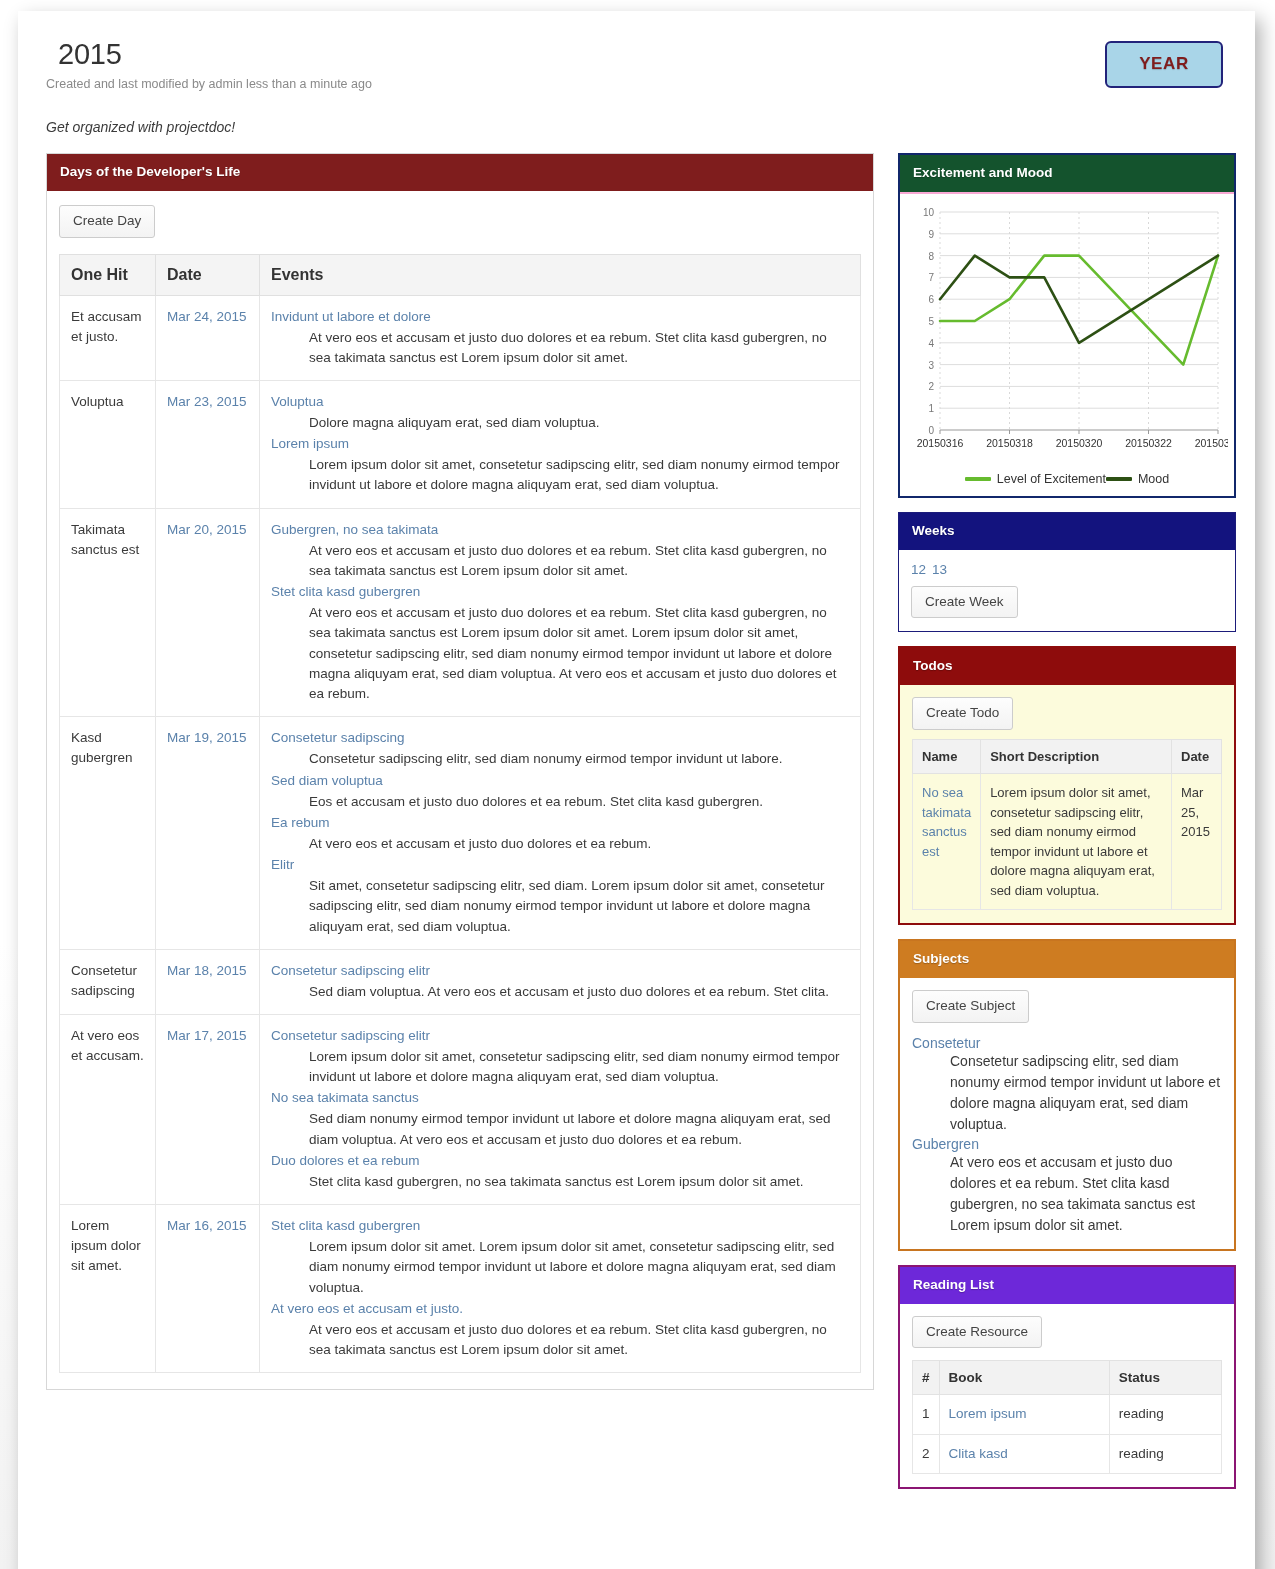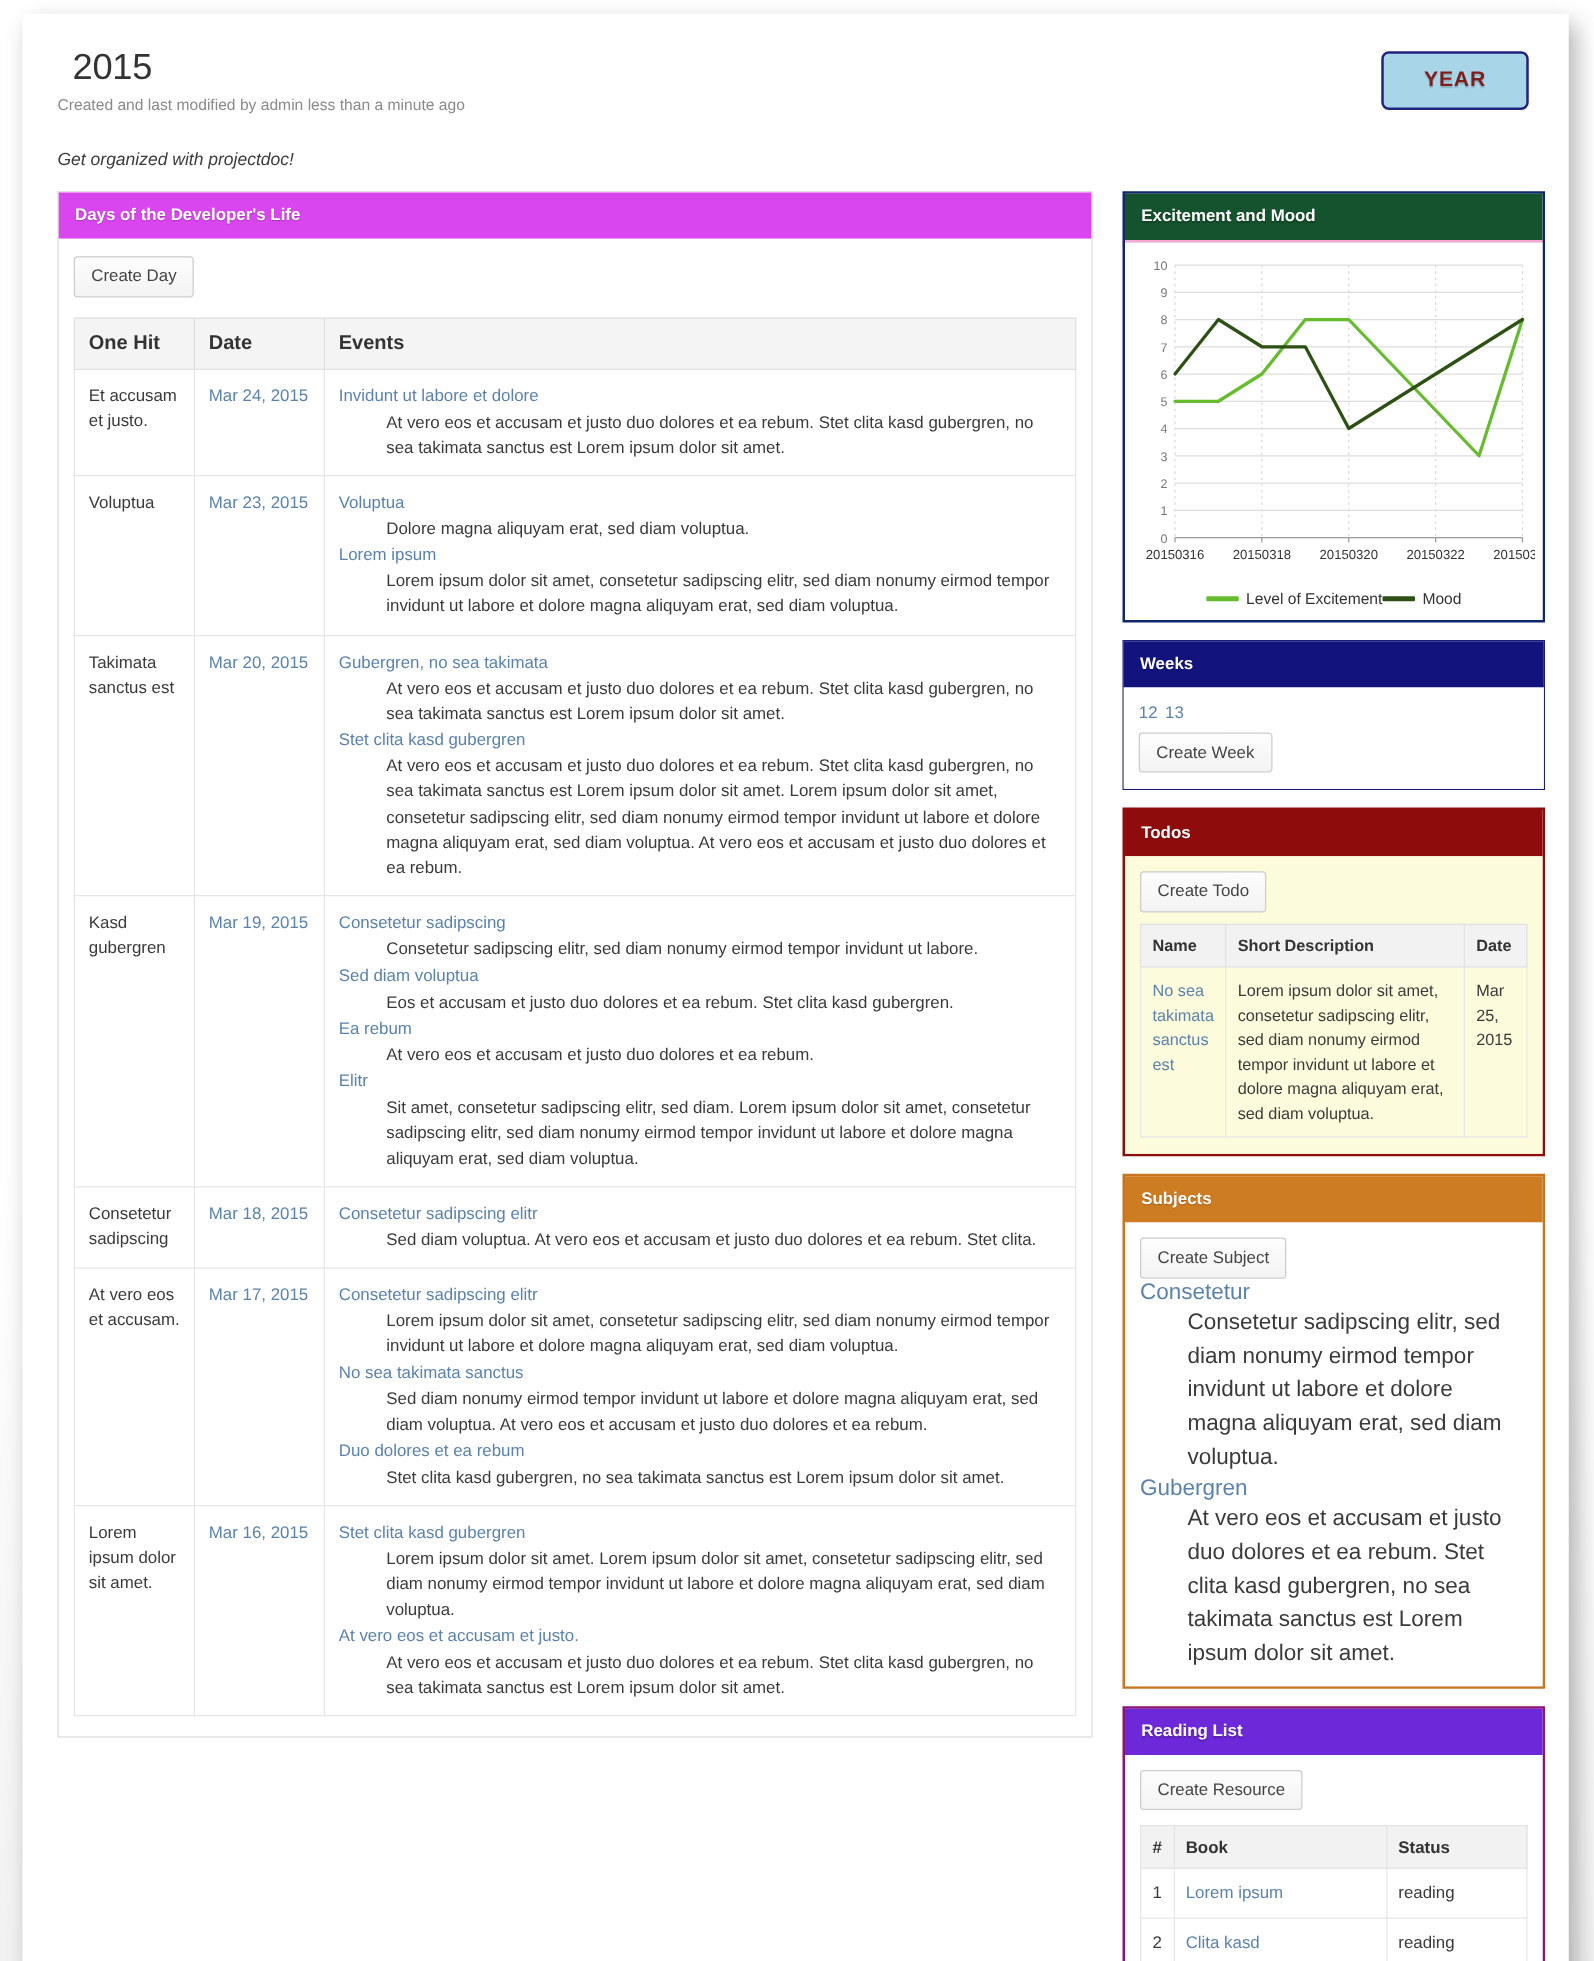--- a/index.html
+++ b/index.html
@@ -61,21 +61,21 @@
 
   
   .panel { margin-bottom: 14px; }
   .panel-head {
     color: #ffffff; font-weight: bold; font-size: 13.5px;
     padding: 11px 13px; line-height: 1.1;
     text-shadow: 0 1px 1px rgba(0,0,0,0.25);
   }
   .panel-body { background: #ffffff; padding: 12px 12px 13px 12px; }
 
-  .panel.gray .panel-head { background: #d946ef; }
+  .panel.gray .panel-head { background: #7f1d1d; }
   .panel.gray { border: 1px solid #d7d7d7; }
   .panel.gray .panel-body { padding: 14px 12px 16px 12px; }
 
   .panel.green { border: 2px solid #11276b; }
   .panel.green .panel-head { background: #14532d; border-bottom: 2px solid #f9a8d4; }
 
   .panel.navy { border: 1px solid #1b1b7a; }
   .panel.navy .panel-head { background: #13137e; }
 
   .panel.darkred { border: 2px solid #8e0c0c; }
@@ -143,21 +143,21 @@
   }
   table.mini td {
     border: 1px solid #e6e6e6; vertical-align: top;
     padding: 9px 9px; color: #3a3a3a; line-height: 1.5;
   }
   .todos-tbl { margin-top: 9px; }
   .todos-tbl td.td-name { width: 66px; }
   .todos-tbl td.td-date { width: 50px; }
 
   
-  .subj-list { font-size: 18px; }
+  .subj-list { margin-top: 12px; font-size: 14px; }
   .subj-title { color: #5b82ab; margin: 0; }
   .subj-body { margin: 0 0 0 38px; color: #3a3a3a; line-height: 1.5; }
   .subj-block + .subj-block { margin-top: 1px; }
 
   
   .read-tbl { margin-top: 12px; width: auto; }
   .read-tbl th, .read-tbl td { padding: 9px 12px; font-size: 13.5px; }
   .read-tbl td.num { width: 16px; text-align: left; }
 </style>
 </head>

